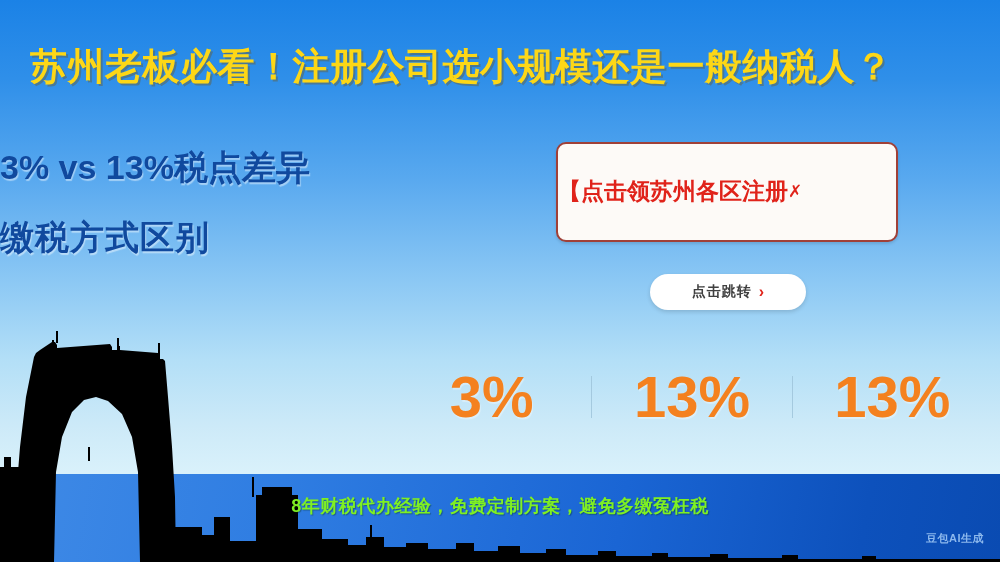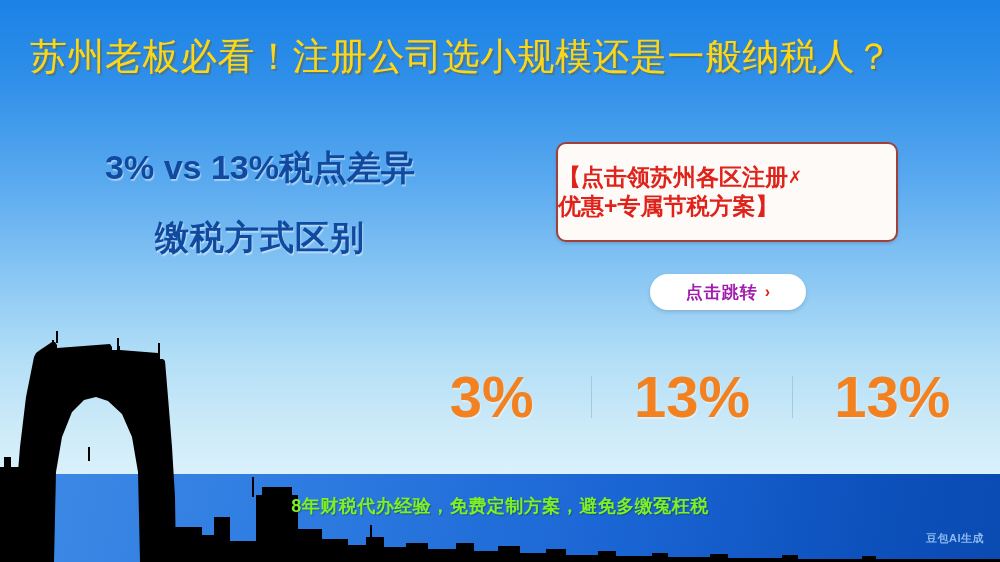--- a/index.html
+++ b/index.html
@@ -41,36 +41,35 @@
     bottom: 0;
     width: 1000px;
     height: 265px;
     pointer-events: none;
   }
 
   
   .headline {
     position: absolute;
     left: 30px;
-    top: 32px;
+    top: 42px;
     font-size: 37px;
-    font-weight: 400;
+    font-weight: 700;
     letter-spacing: 0.5px;
     color: #fdd716;
     text-shadow: 2px 2px 0 rgba(120, 80, 0, .35);
     white-space: nowrap;
   }
 
   
   .bullets {
     position: absolute;
     left: 0;
     top: 150px;
     width: 520px;
-    text-align: center;
   }
   .bullet {
     color: #10499e;
     font-weight: 700;
     font-size: 34px;
     line-height: 1;
     text-shadow: 1px 2px 1px rgba(255, 255, 255, .45);
     white-space: nowrap;
   }
   .bullet.b1 { font-size: 34px; margin-bottom: 23px; }
@@ -116,23 +115,23 @@
     background: #ffffff;
     border-radius: 18px;
     box-shadow: 0 2px 4px rgba(0, 0, 0, .14);
     display: flex;
     align-items: center;
     justify-content: center;
     gap: 7px;
     cursor: pointer;
   }
   .jump-btn .jump-label {
-    color: #a21caf;
-    font-weight: 700;
-    font-size: 17px;
+    color: #404040;
+    font-weight: 700;
+    font-size: 14px;
     letter-spacing: 1px;
   }
   .jump-btn .chev {
     color: #e0231a;
     font-size: 16px;
     font-weight: 700;
   }
 
   
   .pct-row {
@@ -262,21 +261,20 @@
 
   <div class="bullets">
     <div class="bullet b1">3% vs 13%税点差异</div>
     <div class="bullet b2">缴税方式区别</div>
   </div>
 
   <div class="cta-card">
     <div class="cta-line">
       <span>【点击领苏州各区注册</span><span class="tiny-x">✗</span>
     </div>
-    <div class="cta-line">优惠+专属节税方案】</div>
   </div>
 
   <div class="jump-btn">
     <span class="jump-label">点击跳转</span>
     <span class="chev">›</span>
   </div>
 
   <div class="pct-row">
     <div class="pct">3%</div>
     <div class="pct-div"></div>

